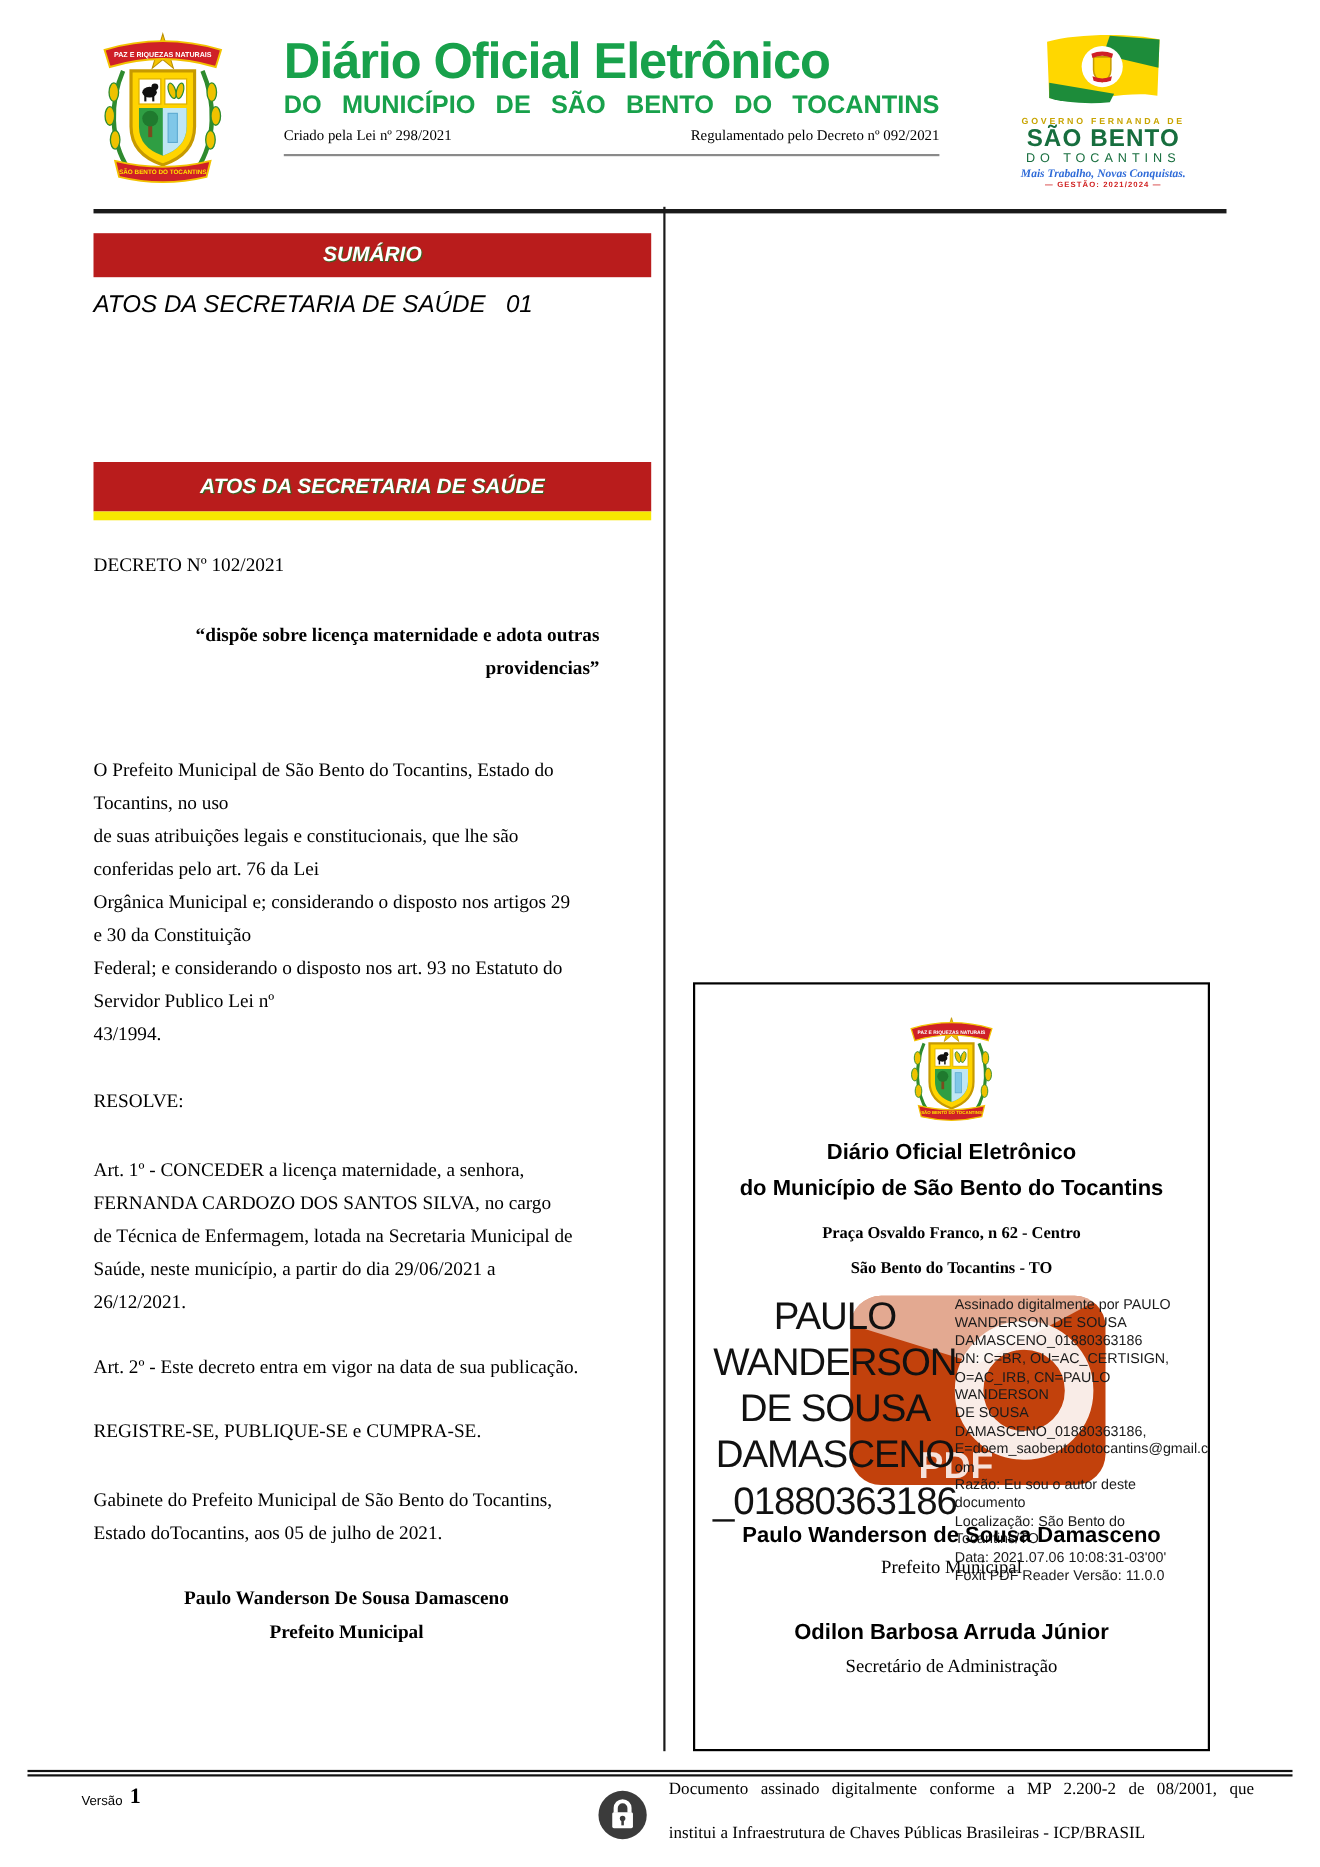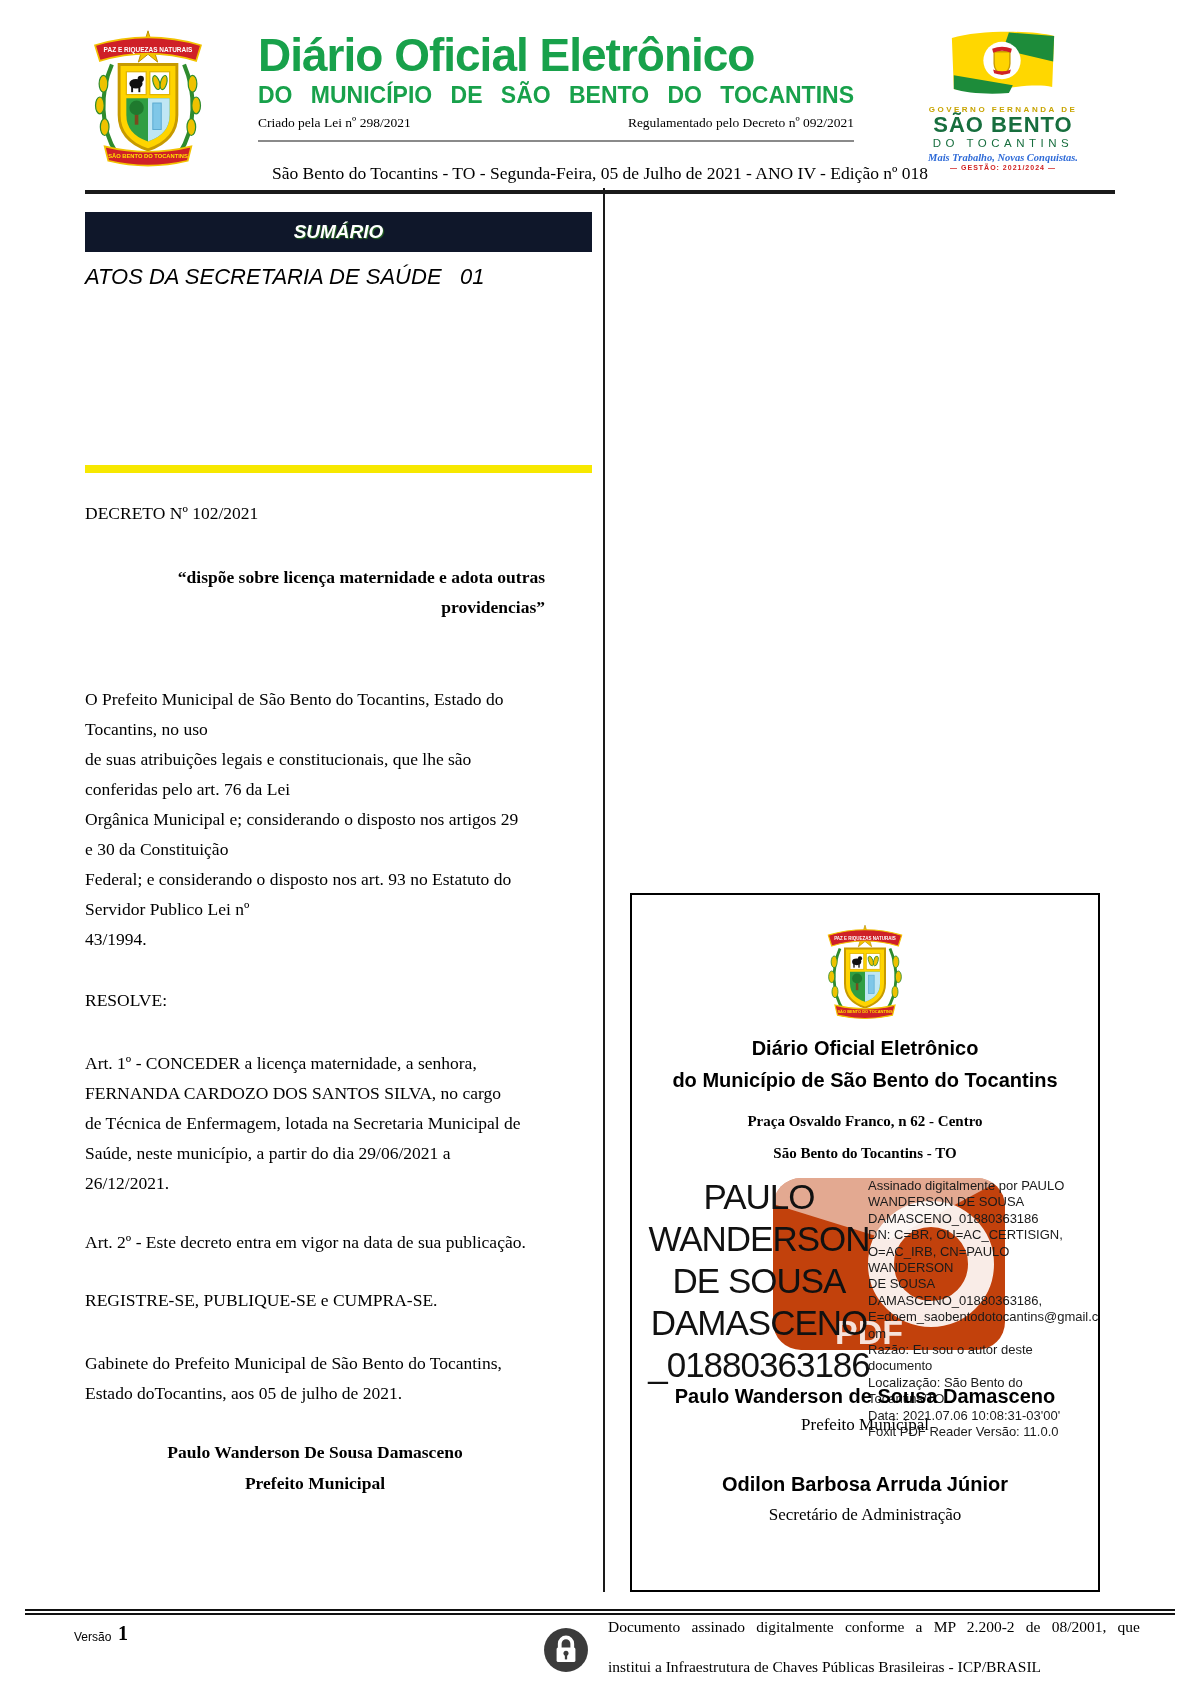--- a/index.html
+++ b/index.html
@@ -26,21 +26,21 @@
   .gov-name2{font-size:11.5px;color:#176e3e;letter-spacing:4.5px;line-height:14px;}
   .gov-slogan{font-size:10.5px;font-style:italic;font-weight:bold;color:#2f6bd8;
               font-family:"Liberation Serif",serif;margin-top:2px;}
   .gov-term{font-size:7px;color:#d02222;font-weight:bold;margin-top:1px;letter-spacing:1px;}
 
   .dateline{position:absolute;left:0;top:163px;width:1200px;text-align:center;font-size:17.5px;}
   .toprule{position:absolute;left:85px;top:190px;width:1030px;height:4px;background:#1a1a1a;}
   .divider{position:absolute;left:603px;top:188px;width:2px;height:1404px;background:#1a1a1a;}
 
   
-  .greenbar{position:absolute;left:85px;width:507px;background:#0f172a;
+  .greenbar{position:absolute;left:85px;width:507px;background:#b91c1c;
             color:#fff;font-family:"Liberation Sans",sans-serif;font-style:italic;
             font-weight:bold;text-align:center;text-shadow:1px 1px 1px #2a6e24;}
   .bar1{top:212px;height:40px;font-size:19px;line-height:40px;}
   .bar2{top:420px;height:45px;font-size:19px;line-height:45px;}
   .yellowstripe{position:absolute;left:85px;top:465px;width:507px;height:8px;background:#f7e800;}
   .sum-entry{position:absolute;left:85px;top:264px;font-family:"Liberation Sans",sans-serif;
              font-style:italic;font-size:22px;}
   .body-text{position:absolute;left:85px;width:515px;font-size:17.5px;line-height:30px;}
   .b-bold{font-weight:normal;}
   .epigraph{text-align:right;width:460px;font-weight:bold;}
@@ -143,27 +143,27 @@
       <path d="M49,21 Q59,17 69,21 L68,25 Q59,21 50,25 Z" fill="#cf2027"></path>
       <path d="M50,42 Q59,46 68,42 L67,46 Q59,49 51,46 Z" fill="#cf2027"></path>
     </svg>
     <div class="gov-line1">GOVERNO FERNANDA DE</div>
     <div class="gov-name">SÃO BENTO</div>
     <div class="gov-name2">DO TOCANTINS</div>
     <div class="gov-slogan">Mais Trabalho, Novas Conquistas.</div>
     <div class="gov-term">— GESTÃO: 2021/2024 —</div>
   </div>
 
-  <div class="dateline">São Bento do Tocantins - TO - Segunda-Feira, 05 de Julho de 2021 - ANO IV - Edição nº 018</div>
   <div class="toprule"></div>
   <div class="divider"></div>
 
   <div class="greenbar bar1">SUMÁRIO</div>
   <div class="sum-entry pre">ATOS DA SECRETARIA DE SAÚDE   01</div>
 
+  <div class="greenbar bar2">ATOS DA SECRETARIA DE SAÚDE</div>
   <div class="yellowstripe"></div>
 
   <div class="body-text b-bold abs" style="top:498px;">DECRETO Nº 102/2021</div>
   <div class="body-text epigraph ml abs" style="top:562px;">“dispõe sobre licença maternidade e adota outras
 providencias”</div>
   <div class="body-text ml abs" style="top:684px;">O Prefeito Municipal de São Bento do Tocantins, Estado do
 Tocantins, no uso
 de suas atribuições legais e constitucionais, que lhe são
 conferidas pelo art. 76 da Lei
 Orgânica Municipal e; considerando o disposto nos artigos 29

